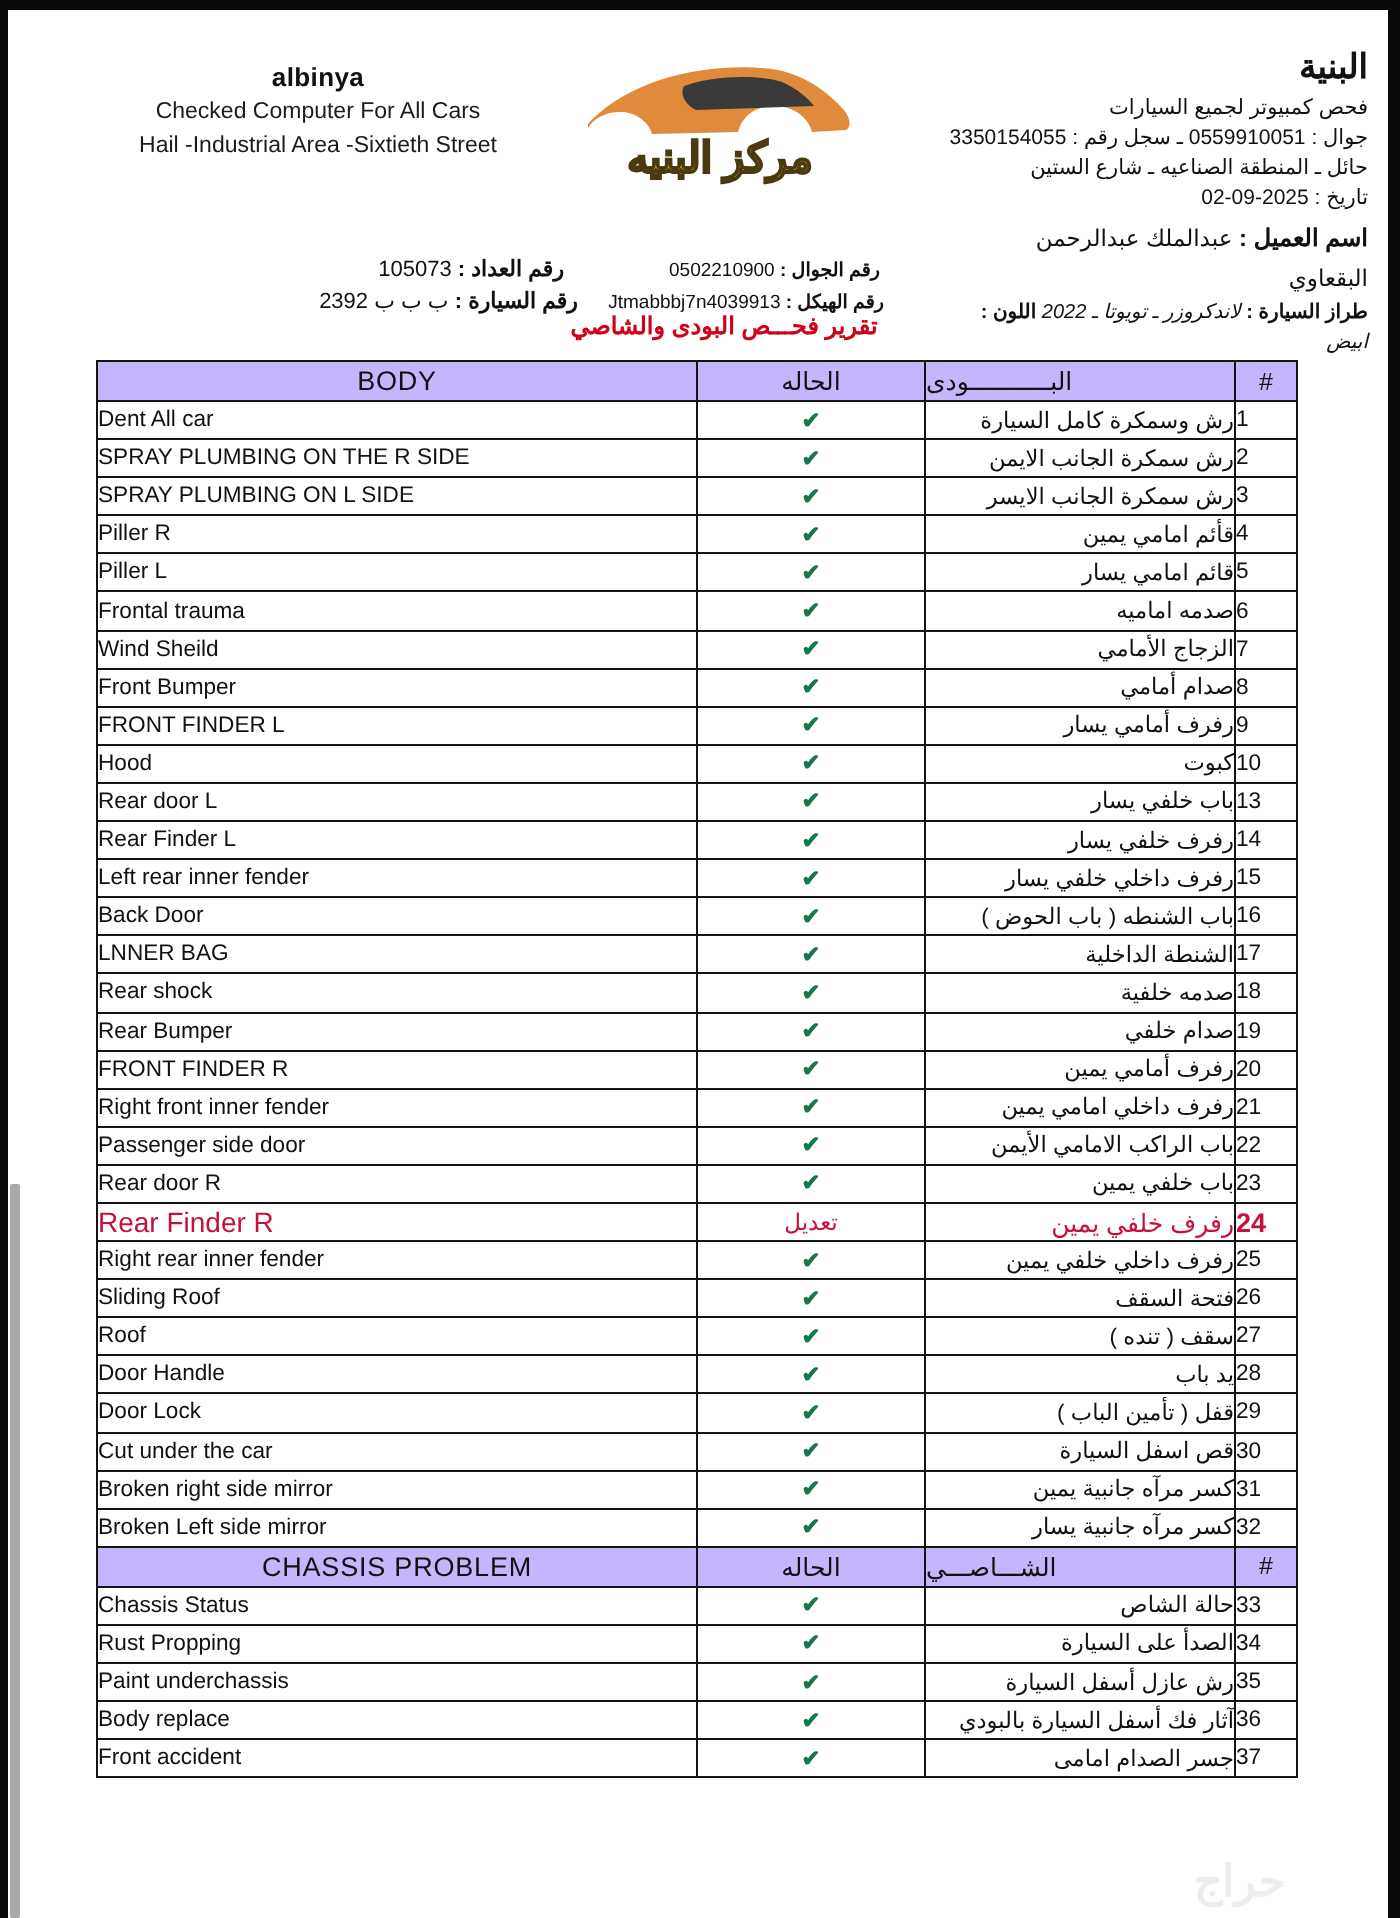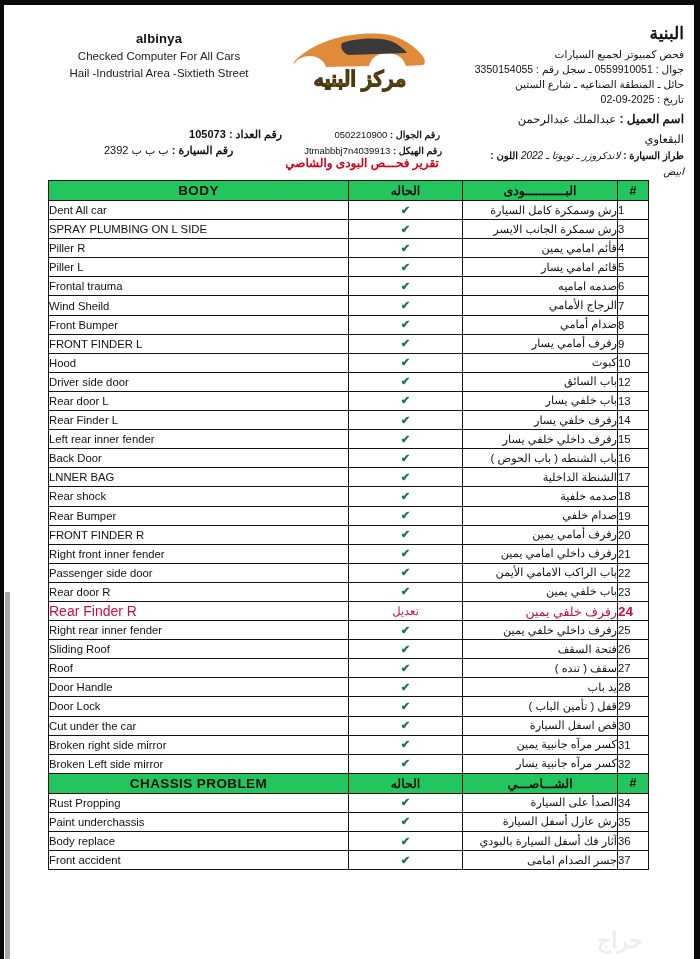--- a/index.html
+++ b/index.html
@@ -113,26 +113,26 @@
 
   .hdr-mid-left {
     position: absolute;
     left: 108px; top: 120px;
     width: 170px;
     text-align: right;
     direction: rtl;
     font-size: 11px;
     font-weight: bold;
   }
-  .hdr-mid-left .val { font-weight: bold; }
+  .hdr-mid-left .val { font-weight: normal; }
   .hdr-mid-left2 {
     position: absolute;
     left: 100px; top: 136px;
     width: 185px;
-    text-align: left;
+    text-align: right;
     direction: rtl;
     font-size: 11px;
     font-weight: bold;
   }
   .hdr-mid-left2 .val { font-weight: normal; }
 
   .hdr-mid-right {
     position: absolute;
     left: 286px; top: 121px;
     width: 150px;
@@ -208,37 +208,37 @@
     overflow: hidden;
   }
   td.no {
     text-align: left;
     padding-left: 3px;
     font-size: 11.3px;
   }
 
   
   tr.sec td {
-    background: #22c55e;
-    font-weight: bold;
+    background: #c4b5fd;
+    font-weight: normal;
     height: 19px;
   }
   tr.sec td.en {
     text-align: center;
     font-size: 13.5px;
     letter-spacing: .4px;
     padding-left: 0;
   }
   tr.sec td.st {
     color: #111;
     font-size: 12.5px;
     direction: rtl;
   }
   tr.sec td.ar {
-    text-align: center;
+    text-align: left;
     font-size: 12.5px;
     padding-right: 0;
     letter-spacing: 1px;
     margin-top: 40px;
   }
   tr.sec td.no {
     text-align: center;
     padding-left: 0;
     font-size: 12.5px;
   }
@@ -348,20 +348,26 @@
           <td class="ar">البـــــــــــودى</td>
           <td class="no">#</td>
         </tr>
         <tr>
           <td class="en">Dent All car</td>
           <td class="st">✔</td>
           <td class="ar">رش وسمكرة كامل السيارة</td>
           <td class="no">1</td>
         </tr>
         <tr>
+          <td class="en">SPRAY PLUMBING ON THE R SIDE</td>
+          <td class="st">✔</td>
+          <td class="ar">رش سمكرة الجانب الايمن</td>
+          <td class="no">2</td>
+        </tr>
+        <tr>
           <td class="en">SPRAY PLUMBING ON L SIDE</td>
           <td class="st">✔</td>
           <td class="ar">رش سمكرة الجانب الايسر</td>
           <td class="no">3</td>
         </tr>
         <tr>
           <td class="en">Piller R</td>
           <td class="st">✔</td>
           <td class="ar">قأئم امامي يمين</td>
           <td class="no">4</td>
@@ -394,26 +400,20 @@
           <td class="en">FRONT FINDER L</td>
           <td class="st">✔</td>
           <td class="ar">رفرف أمامي يسار</td>
           <td class="no">9</td>
         </tr>
         <tr>
           <td class="en">Hood</td>
           <td class="st">✔</td>
           <td class="ar">كبوت</td>
           <td class="no">10</td>
-        </tr>
-        <tr>
-          <td class="en">Driver side door</td>
-          <td class="st">✔</td>
-          <td class="ar">باب السائق</td>
-          <td class="no">12</td>
         </tr>
         <tr>
           <td class="en">Rear door L</td>
           <td class="st">✔</td>
           <td class="ar">باب خلفي يسار</td>
           <td class="no">13</td>
         </tr>
         <tr>
           <td class="en">Rear Finder L</td>
           <td class="st">✔</td>
@@ -528,20 +528,26 @@
           <td class="ar">كسر مرآه جانبية يسار</td>
           <td class="no">32</td>
         </tr>
         <tr class="sec">
           <td class="en">CHASSIS PROBLEM</td>
           <td class="st">الحاله</td>
           <td class="ar">الشـــاصـــي</td>
           <td class="no">#</td>
         </tr>
         <tr>
+          <td class="en">Chassis Status</td>
+          <td class="st">✔</td>
+          <td class="ar">حالة الشاص</td>
+          <td class="no">33</td>
+        </tr>
+        <tr>
           <td class="en">Rust Propping</td>
           <td class="st">✔</td>
           <td class="ar">الصدأ على السيارة</td>
           <td class="no">34</td>
         </tr>
         <tr>
           <td class="en">Paint underchassis</td>
           <td class="st">✔</td>
           <td class="ar">رش عازل أسفل السيارة</td>
           <td class="no">35</td>

